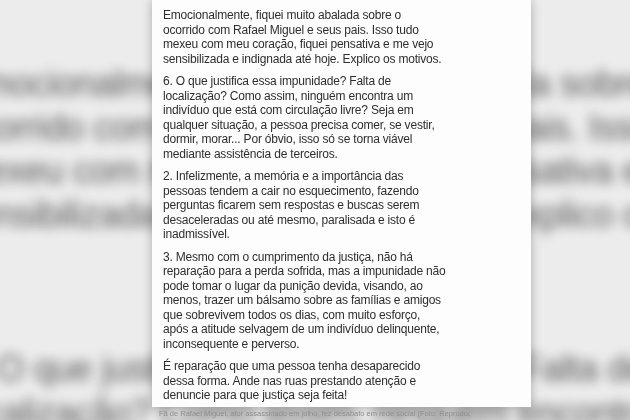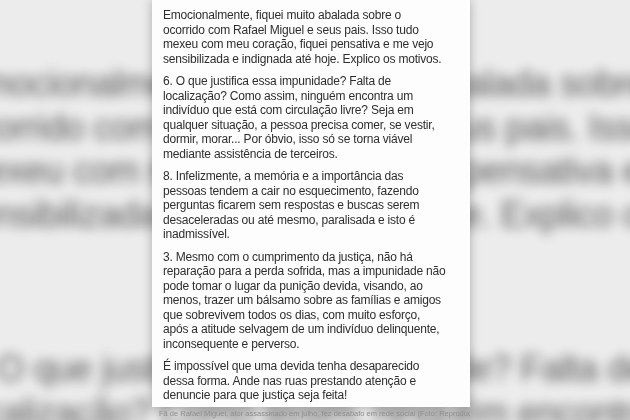--- a/index.html
+++ b/index.html
@@ -33,21 +33,21 @@
     white-space: pre;
     filter: blur(6px);
     opacity: 0.85;
   }
   .bg-p { margin: 0 0 24px 0; }
   
   .panel {
     position: absolute;
     left: 152px;
     top: 0;
-    width: 318px;
+    width: 379px;
     height: 407px;
     background: #fdfdfd;
     box-shadow: 0 0 10px rgba(0,0,0,0.28);
     box-sizing: border-box;
     padding: 8px 11px 0 11px;
     overflow: hidden;
   }
   .para {
     margin: 0 0 8px 0;
     color: #2e2e2e;
@@ -95,32 +95,32 @@
     <div class="para">Emocionalmente, fiquei muito abalada sobre o
 ocorrido com Rafael Miguel e seus pais. Isso tudo
 mexeu com meu coração, fiquei pensativa e me vejo
 sensibilizada e indignada até hoje. Explico os motivos.</div>
     <div class="para">6. O que justifica essa impunidade? Falta de
 localização? Como assim, ninguém encontra um
 indivíduo que está com circulação livre? Seja em
 qualquer situação, a pessoa precisa comer, se vestir,
 dormir, morar... Por óbvio, isso só se torna viável
 mediante assistência de terceiros.</div>
-    <div class="para">8. Infelizmente, a memória e a importância das
+    <div class="para">2. Infelizmente, a memória e a importância das
 pessoas tendem a cair no esquecimento, fazendo
 perguntas ficarem sem respostas e buscas serem
 desaceleradas ou até mesmo, paralisada e isto é
 inadmissível.</div>
     <div class="para">3. Mesmo com o cumprimento da justiça, não há
 reparação para a perda sofrida, mas a impunidade não
 pode tomar o lugar da punição devida, visando, ao
 menos, trazer um bálsamo sobre as famílias e amigos
 que sobrevivem todos os dias, com muito esforço,
 após a atitude selvagem de um indivíduo delinquente,
 inconsequente e perverso.</div>
-    <div class="para">É impossível que uma devida tenha desaparecido
+    <div class="para">É reparação que uma pessoa tenha desaparecido
 dessa forma. Ande nas ruas prestando atenção e
 denuncie para que justiça seja feita!</div>
   </div>
 
   <div class="caption">Fã de Rafael Miguel, ator assassinado em julho, fez desabafo em rede social (Foto: Reprodução)</div>
 
 </div>
 
 </body></html>

